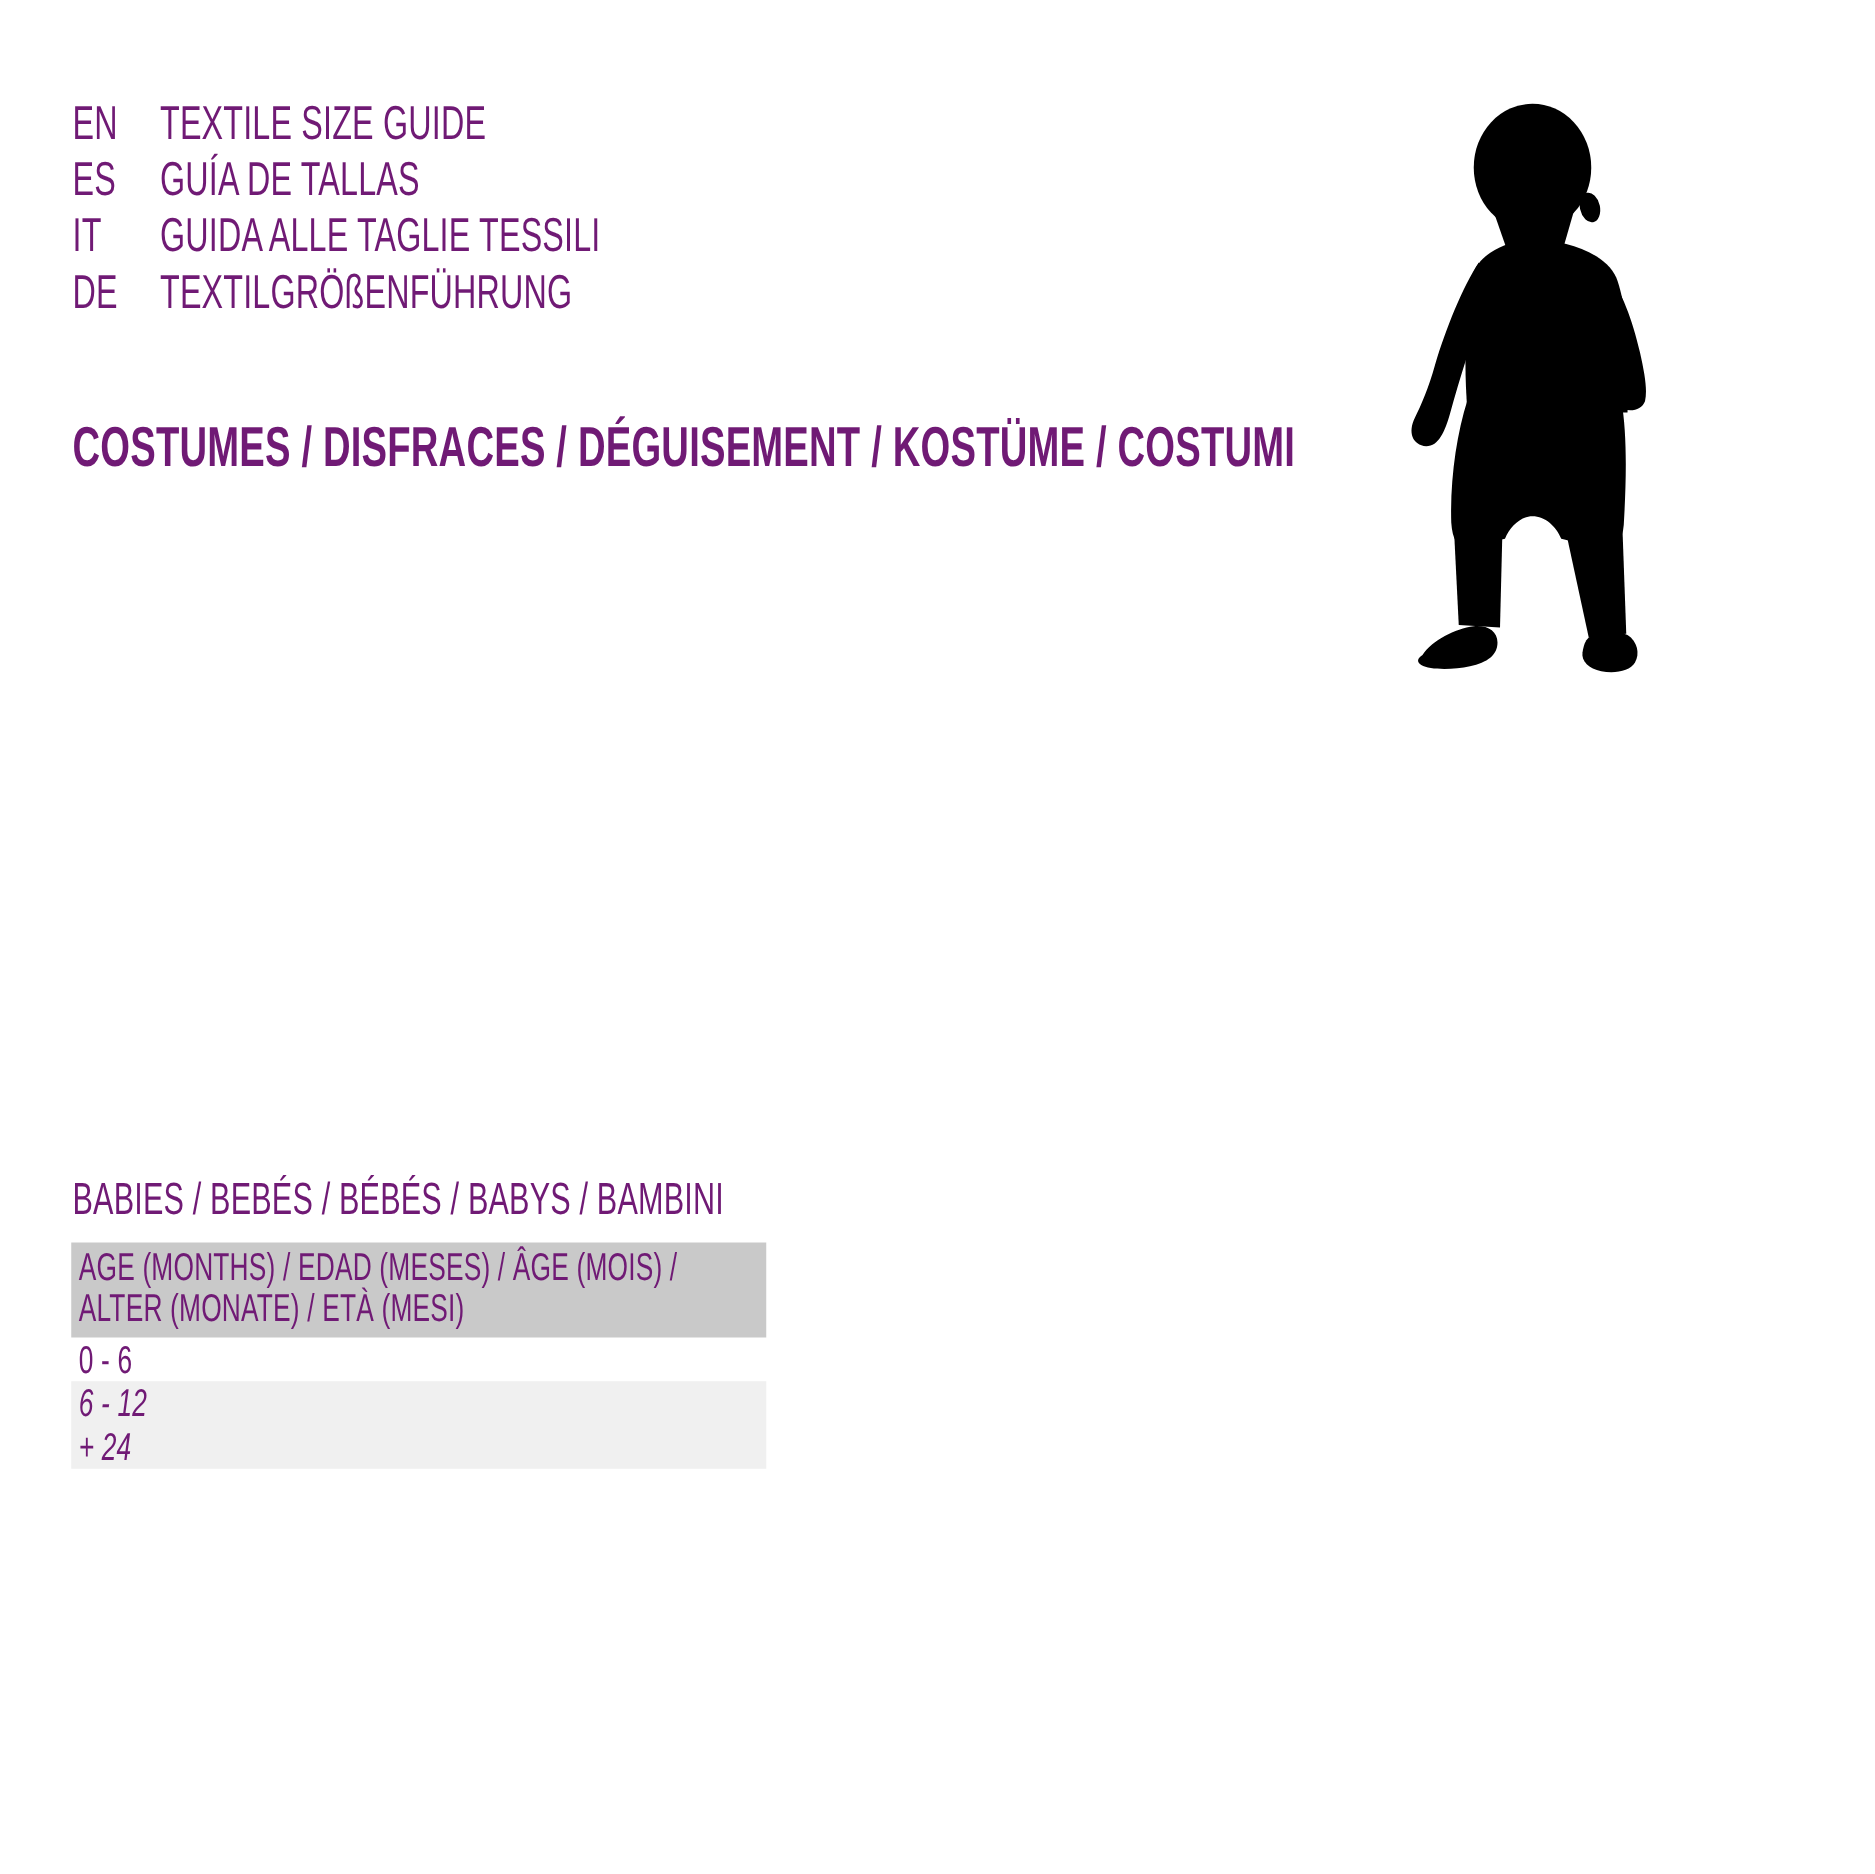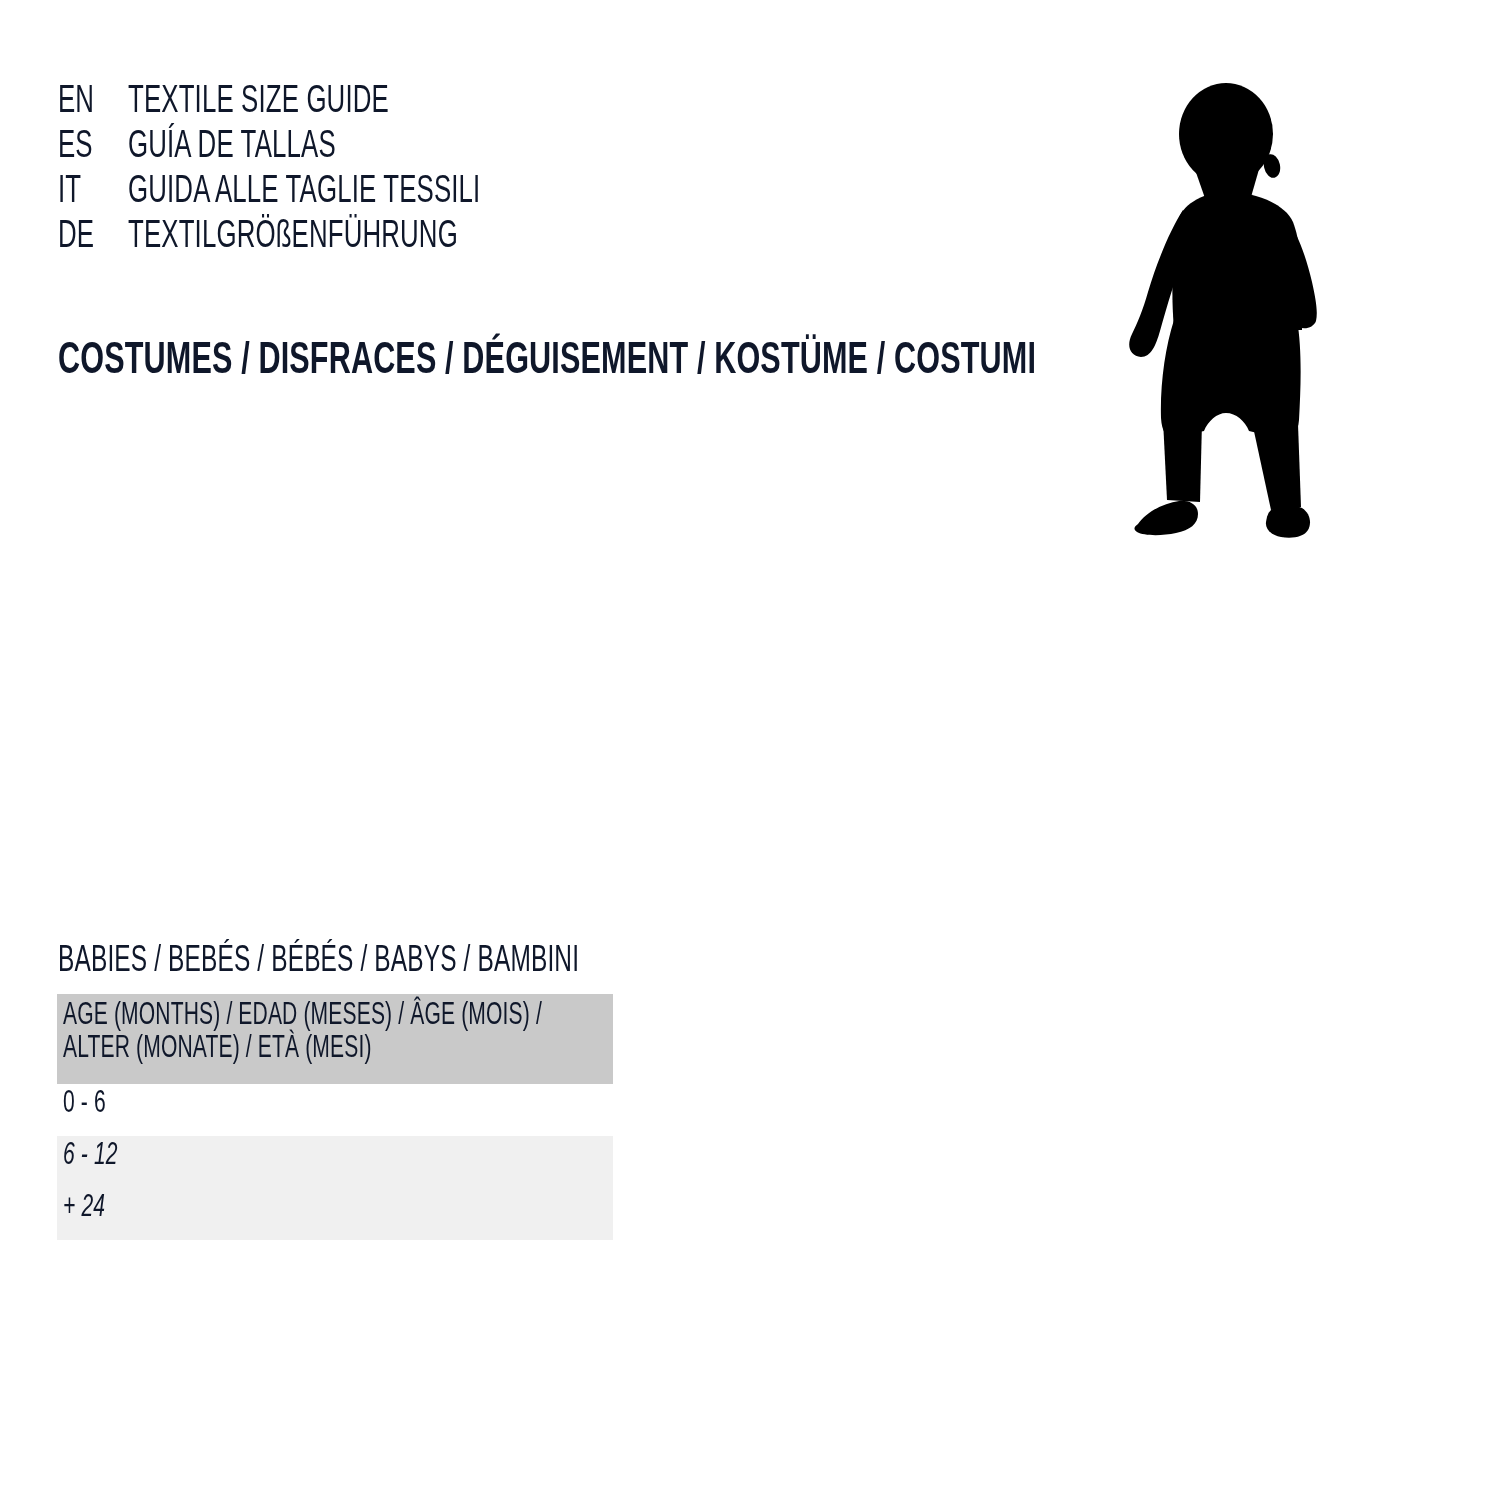--- a/index.html
+++ b/index.html
@@ -1,21 +1,21 @@
 <!DOCTYPE html>
 <html><head>
 <meta charset="utf-8">
 <style>
   html, body { margin: 0; padding: 0; background: #ffffff; }
   .canvas {
     position: relative;
     width: 1500px;
     height: 1499px;
     background: #ffffff;
-    color: #0f172a;
+    color: #701a75;
     font-family: "Liberation Sans", "DejaVu Sans", sans-serif;
     overflow: hidden;
   }
   
   .cond {
     display: inline-block;
     transform: scaleX(0.68);
     transform-origin: 0 0;
     white-space: nowrap;
     letter-spacing: 0.2px;
@@ -33,27 +33,27 @@
   .silhouette { position: absolute; left: 1122px; top: 80px; width: 195px; height: 460px; }
 
   .babies {
     position: absolute; left: 58px; top: 938px;
     margin: 0; font-size: 36px; font-weight: 400; line-height: 42px;
   }
 
   .age-table { position: absolute; left: 57px; top: 994px; width: 556px; }
   .age-table .thead {
     background: #c9c9c9;
-    height: 90px; box-sizing: border-box;
+    height: 76px; box-sizing: border-box;
     padding: 3px 8px 0 6px;
     font-size: 31px;
   }
   .age-table .thead .hline { display: block; line-height: 33px; }
   .age-table .trow {
-    height: 52px; line-height: 35px;
+    height: 35px; line-height: 35px;
     font-size: 31px; padding-left: 6px; box-sizing: border-box;
   }
   .age-table .trow.alt { background: #f0f0f0; font-style: italic; }
 </style>
 </head>
 <body>
 
 <div class="canvas">
 
   <div class="lang-block">

